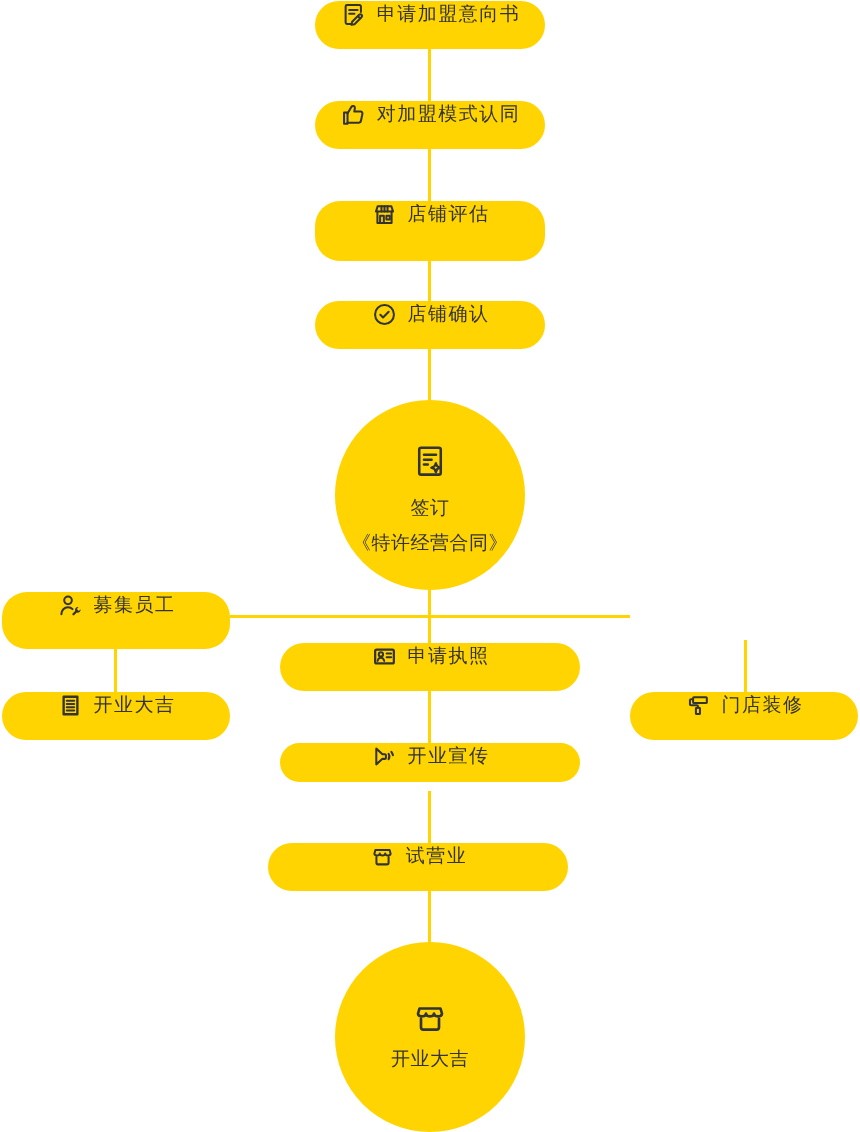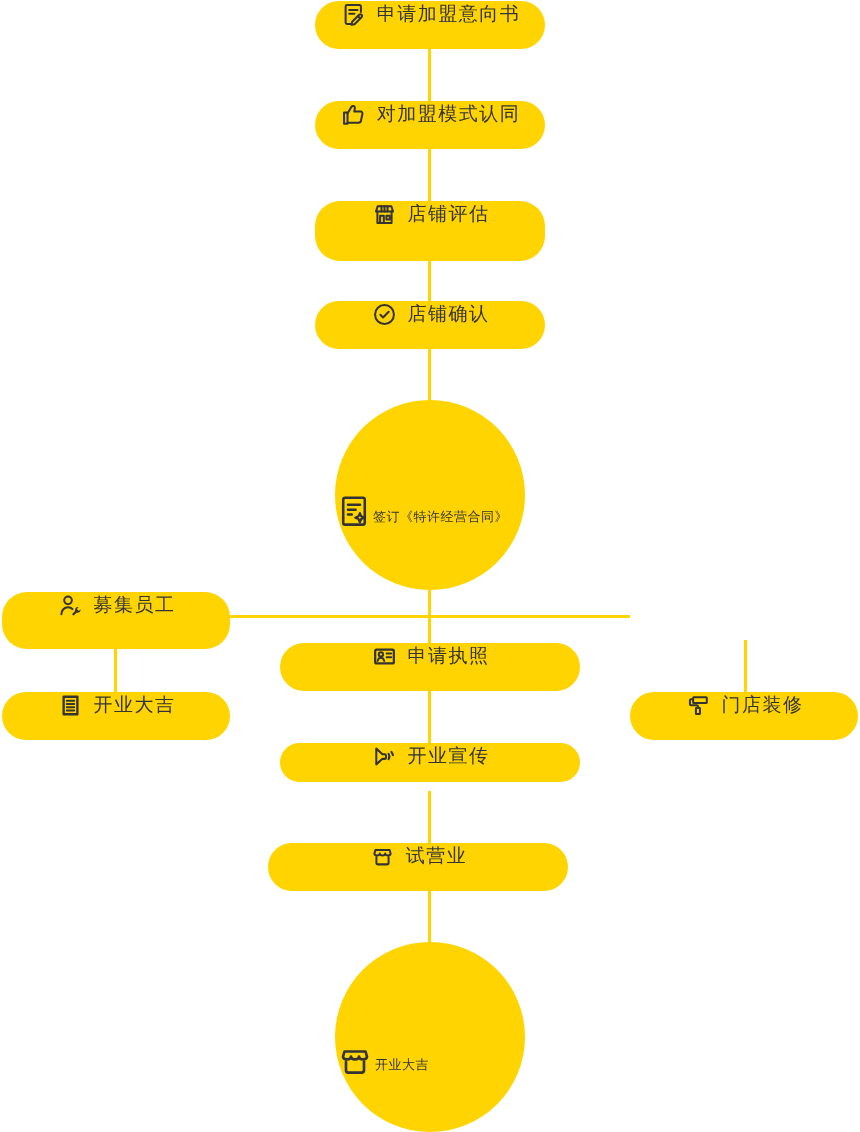--- a/index.html
+++ b/index.html
@@ -32,25 +32,25 @@
     letter-spacing:1.5px;
     color:var(--ink);
     white-space:nowrap;
   }
   .circle{
     position:absolute;
     width:190px;height:190px;
     border-radius:50%;
     background:var(--node-fill);
     display:flex;
-    flex-direction:row;
+    flex-direction:column;
     align-items:center;
     text-align:center;
     color:var(--ink);
-    font-size:13px;
+    font-size:19px;
     letter-spacing:0.5px;
   }
   .circle.contract{padding-top:42px;}
   .circle.contract .icon{margin-bottom:10px;}
   .circle.contract .cline{line-height:35px;}
   .circle.opening{padding-top:56px;}
   .circle.opening .icon{margin-bottom:8px;}
   .circle.opening .cline{line-height:26px;}
   .icon{display:block;color:var(--ink);flex:0 0 auto;}
   .icon path,.icon rect,.icon circle,.icon line{

